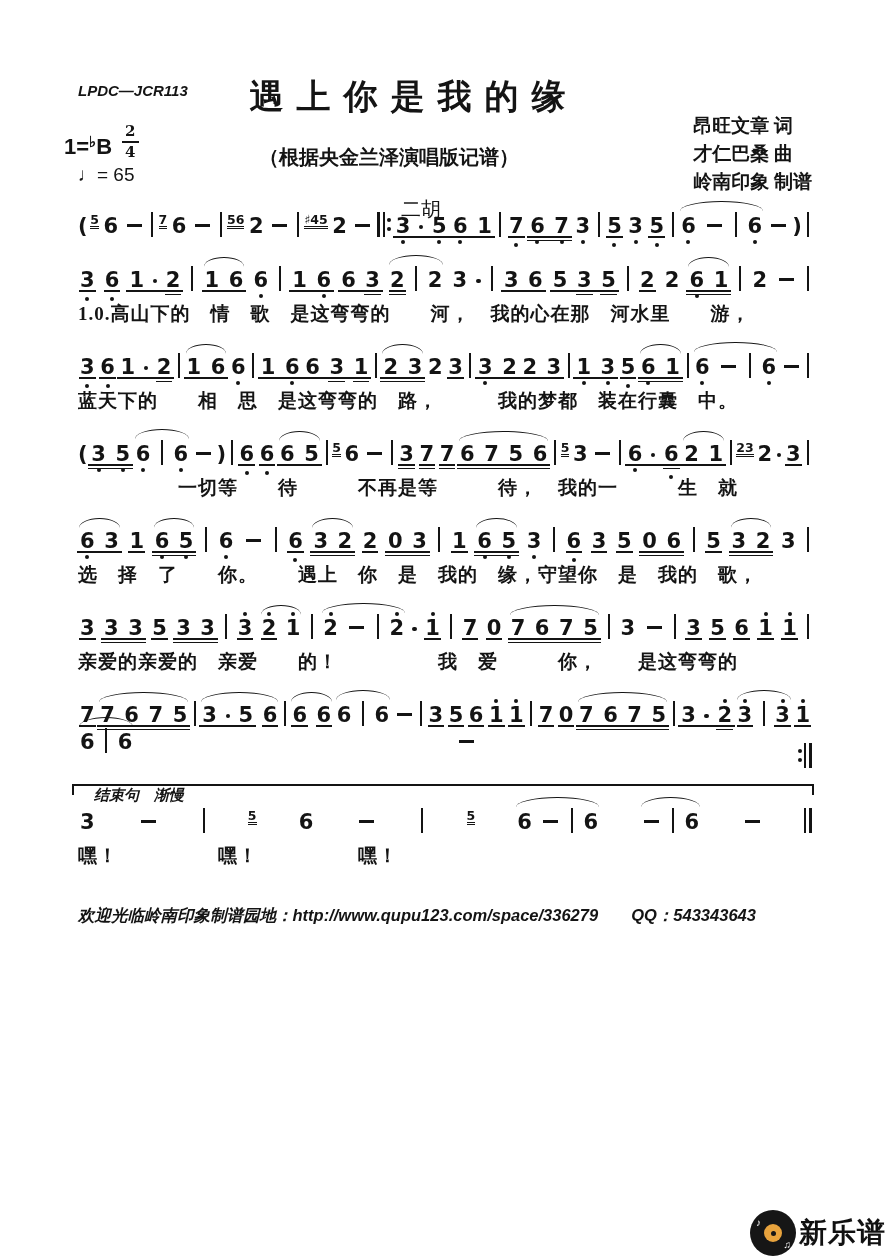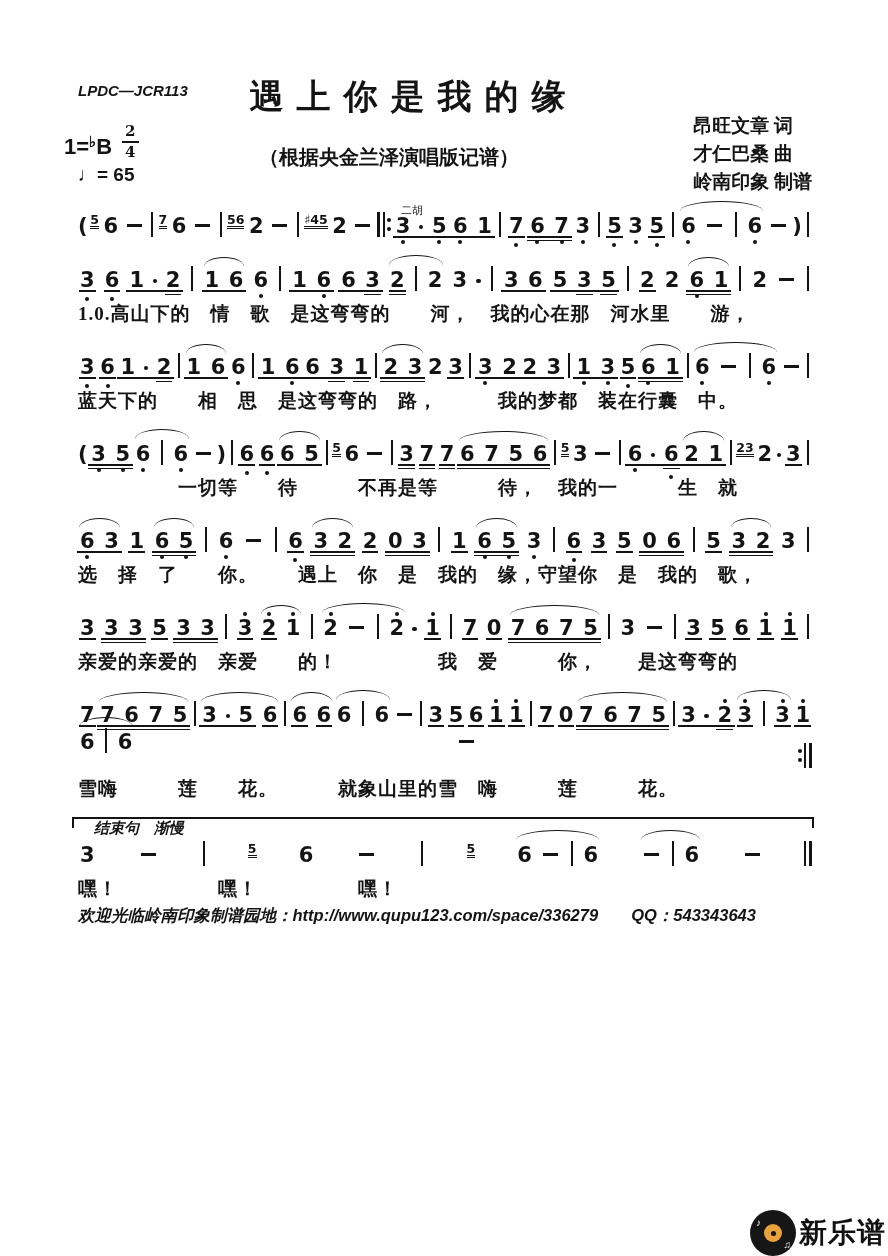--- a/index.html
+++ b/index.html
@@ -10,27 +10,27 @@
   .title{position:absolute;top:74px;left:0;right:60px;text-align:center;
          font-family:"DejaVu Serif",serif;font-weight:900;font-size:34px;letter-spacing:13px;}
   .subtitle{position:absolute;top:144px;left:0;right:110px;text-align:center;
             font-family:"Liberation Serif",serif;font-size:20px;font-weight:bold;}
   .keysig{position:absolute;top:124px;left:64px;font-weight:bold;font-size:22px;}
   .flat{font-size:15px;vertical-align:7px;}
   .frac{display:inline-block;vertical-align:-3px;margin-left:10px;font-size:15px;font-weight:bold;
         text-align:center;line-height:1;font-family:"DejaVu Serif",serif;}
   .frac .fnum{display:block;border-bottom:2px solid #141414;padding:0 3px 2px;}
   .frac .fden{display:block;padding-top:2px;}
-  .tempo{position:absolute;top:164px;left:78px;font-size:19px;font-weight:bold;}
+  .tempo{position:absolute;top:164px;left:78px;font-size:19px;font-weight:normal;}
   .credits{position:absolute;top:112px;right:76px;text-align:left;
            font-family:"Liberation Serif",serif;font-size:19px;font-weight:bold;line-height:28px;}
   
   .music{position:absolute;top:196px;left:78px;width:734px;}
   .sys{position:relative;margin-bottom:11px;}
-  .sys-label{position:absolute;top:7px;left:44%;font-size:11px;font-family:Liberation Mono, monospace;}
+  .sys-label{position:absolute;top:0px;left:44%;font-size:20px;font-family:Liberation Mono, monospace;}
   .nrow{padding-top:16px;text-align:justify;text-align-last:justify;font-size:0;}
   .nrow > *{font-size:20px;}
   .lrow{margin-top:9px;font-family:"Liberation Serif",serif;font-size:19px;font-weight:bold;
         letter-spacing:1px;white-space:nowrap;line-height:24px;}
   .nt{position:relative;display:inline-block;font-weight:bold;font-size:21px;line-height:25px;
       margin:0 2px;font-family:"DejaVu Sans",sans-serif;}
   .grp{position:relative;display:inline-block;white-space:nowrap;}
   .ul{position:absolute;left:-1px;right:-1px;height:1.8px;background:#141414;}
   .ld{position:absolute;left:50%;margin-left:-2px;width:4px;height:4px;border-radius:50%;background:#141414;}
   .hd{position:absolute;left:50%;margin-left:-2px;top:-4px;width:4px;height:4px;border-radius:50%;background:#141414;}
@@ -126,21 +126,20 @@
       </div>
       <div class="sys">
         <div class="nrow"><span class="nt">7<i class="ul" style="bottom: 1px;"></i></span> <span class="grp"><span class="nt">7</span> <span class="nt">6</span> <span class="nt">7</span> <span class="nt">5</span> <i class="ul" style="bottom: 1px;"></i><i class="ul" style="bottom: -2.4px;"></i><i class="arc"></i></span> <span class="bar"></span> <span class="grp"><span class="grp"><span class="nt">3</span> <span class="dt"></span> <span class="nt">5</span> <i class="ul" style="bottom: 1px;"></i></span> <span class="nt">6<i class="ul" style="bottom: 1px;"></i></span> <i class="arc"></i></span> <span class="bar"></span> <span class="grp"><span class="nt">6<i class="ul" style="bottom: 1px;"></i></span> <span class="nt">6<i class="ul" style="bottom: 1px;"></i></span> <i class="arc"></i></span> <span class="grp"><span class="nt">6</span> <span class="bar"></span> <span class="nt">6</span> <i class="arc"></i></span> <span class="dash"></span> <span class="bar"></span> <span class="nt">3<i class="ul" style="bottom: 1px;"></i></span> <span class="nt">5<i class="ul" style="bottom: 1px;"></i></span> <span class="nt">6<i class="ul" style="bottom: 1px;"></i></span> <span class="nt">1<i class="ul" style="bottom: 1px;"></i><i class="hd"></i></span> <span class="nt">1<i class="ul" style="bottom: 1px;"></i><i class="hd"></i></span> <span class="bar"></span> <span class="nt">7<i class="ul" style="bottom: 1px;"></i></span> <span class="nt">0<i class="ul" style="bottom: 1px;"></i></span> <span class="grp"><span class="nt">7</span> <span class="nt">6</span> <span class="nt">7</span> <span class="nt">5</span> <i class="ul" style="bottom: 1px;"></i><i class="ul" style="bottom: -2.4px;"></i><i class="arc"></i></span> <span class="bar"></span> <span class="grp"><span class="nt">3</span> <span class="dt"></span> <span class="nt">2<i class="ul" style="bottom: 1px;"></i><i class="ul" style="bottom: -2.4px;"></i><i class="hd"></i></span> <i class="ul" style="bottom: 1px;"></i></span> <span class="grp"><span class="nt">3<i class="ul" style="bottom: 1px;"></i><i class="hd"></i></span> <span class="bar"></span> <span class="nt">3<i class="ul" style="bottom: 1px;"></i><i class="hd"></i></span> <i class="arc"></i></span> <span class="nt">1<i class="ul" style="bottom: 1px;"></i><i class="hd"></i></span> <span class="grp"><span class="nt">6</span> <span class="bar"></span> <span class="nt">6</span> <i class="arc"></i></span> <span class="dash"></span> <span class="re">
             <span class="cdots">
               <i></i>
               <i></i>
             </span>
             <span class="bthin"></span>
             <span class="bthick"></span>
           </span> </div>
-        <div class="lrow">雪嗨　　　莲　　花。　　　就象山里的雪　嗨　　　莲　　　花。</div>
       </div>
       <div class="sys sys-ending">
         <div class="bracket"></div>
         <div class="bracket-label">结束句　渐慢</div>
         <div class="nrow"><span class="nt">3</span> <span class="dash"></span> <span class="bar"></span> <span class="grace">5</span> <span class="nt">6</span> <span class="dash"></span> <span class="bar"></span> <span class="grace">5</span> <span class="grp"><span class="nt">6</span> <span class="dash"></span> <span class="bar"></span> <span class="nt">6</span> <i class="arc"></i></span> <span class="grp"><span class="dash"></span> <span class="bar"></span> <span class="nt">6</span> <i class="arc"></i></span> <span class="dash"></span> <span class="fin">
             <span class="bthin"></span>
             <span class="bthick"></span>
           </span> </div>
         <div class="lrow">嘿！　　　　　嘿！　　　　　嘿！</div>
       </div>

